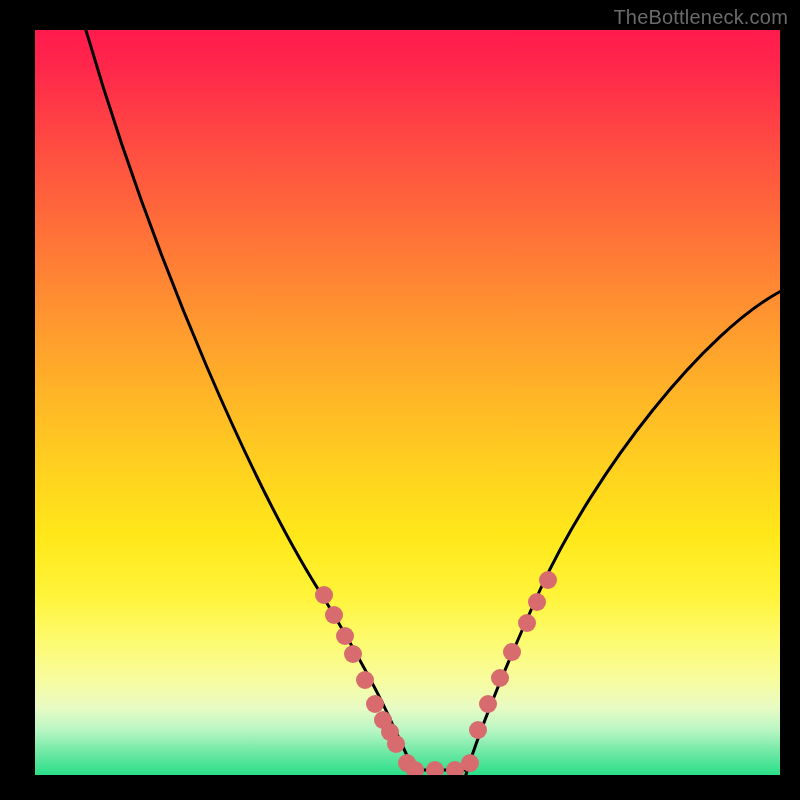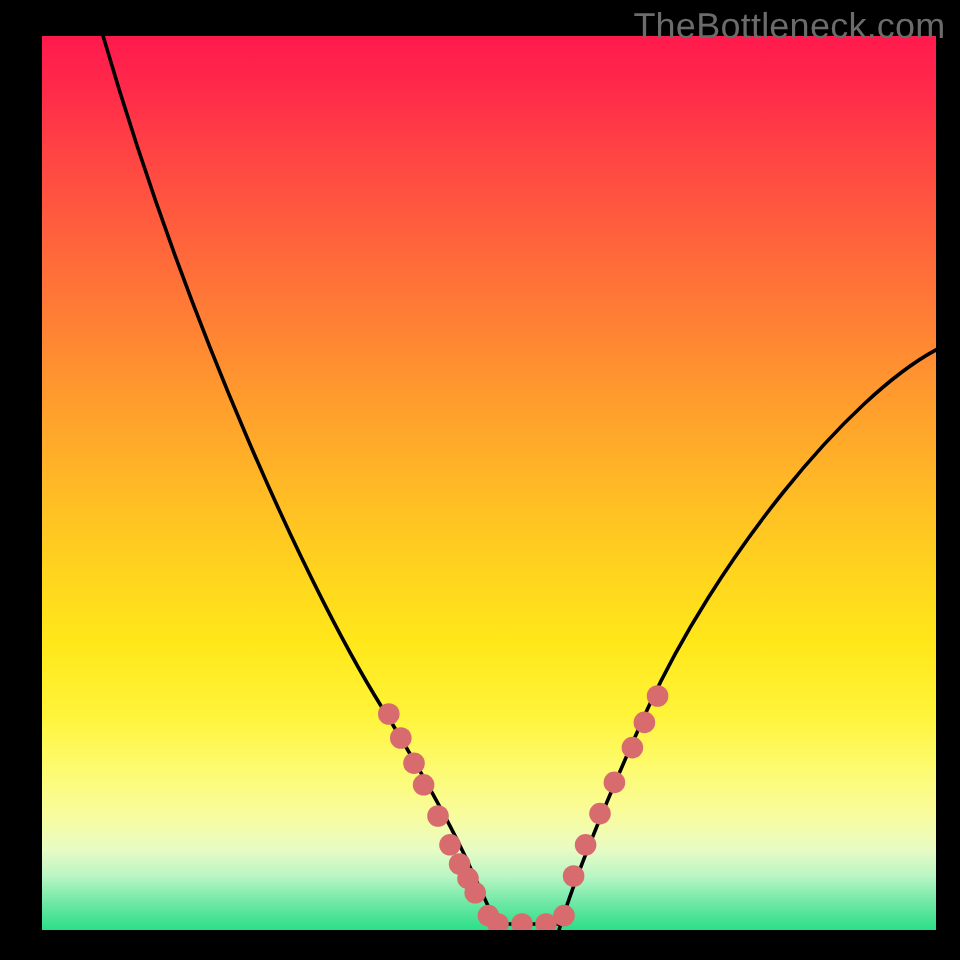--- a/index.html
+++ b/index.html
@@ -45,21 +45,21 @@
       #b8f6c4 94%,
       #6ee8a4 97%,
       #2adf88 100%
     );
   }
   .watermark {
     position: absolute;
     top: 6px;
     right: 12px;
     color: #6b6b6b;
-    font-size: 30px;
+    font-size: 20px;
     letter-spacing: 0.2px;
     z-index: 10;
   }
   svg.lines {
     position: absolute;
     inset: 0;
     width: 100%;
     height: 100%;
   }
   .dot {

